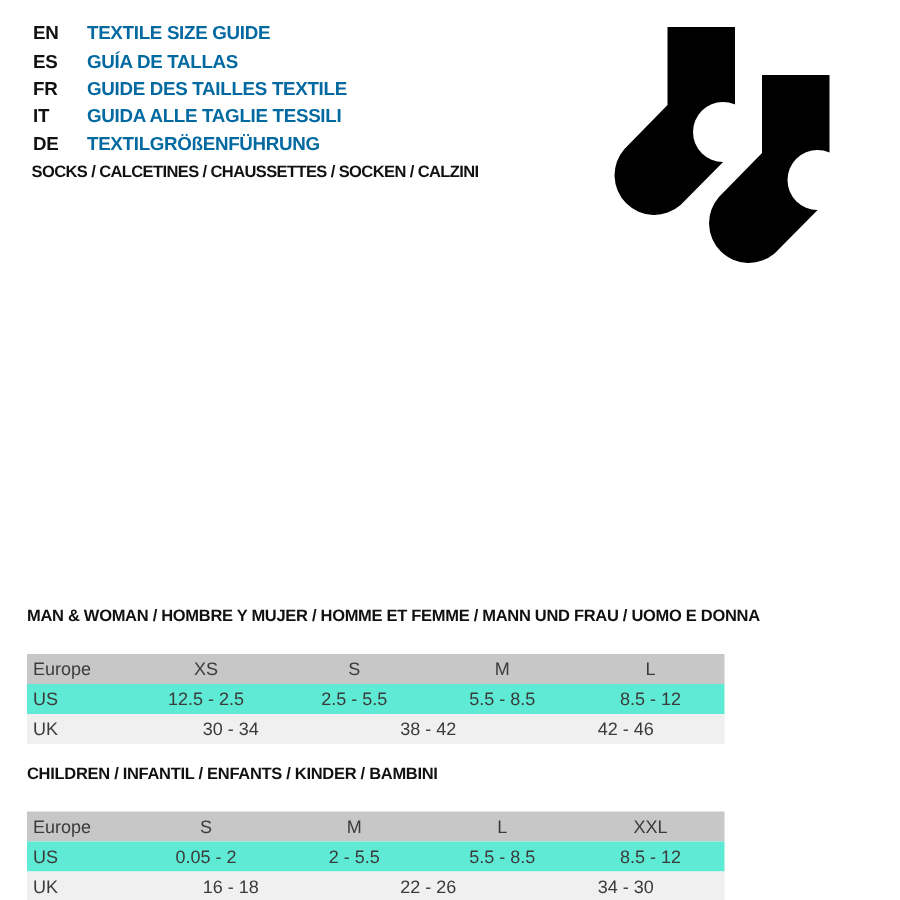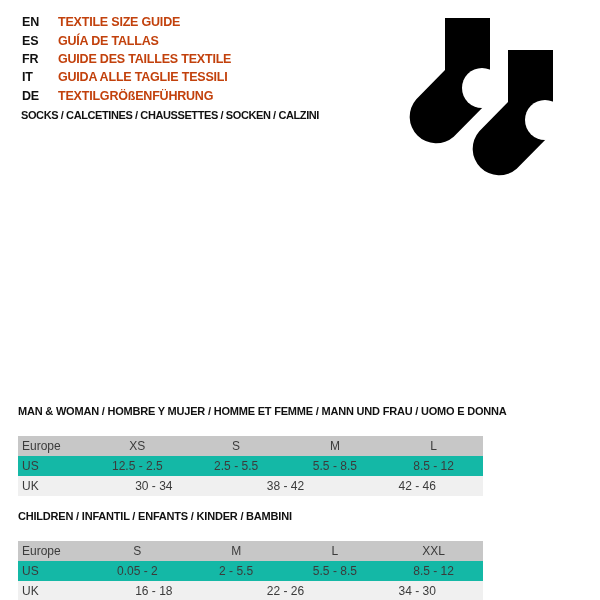--- a/index.html
+++ b/index.html
@@ -7,37 +7,37 @@
     width:600px;height:600px;background:#ffffff;
     font-family:"Liberation Sans",sans-serif;
     position:relative;overflow:hidden;color:#111;
   }
   .abs{position:absolute;}
 
   
   .lang-block{left:22px;top:13px;}
   .lang-row{display:flex;height:18.4px;align-items:center;}
   .lang-code{width:36px;font-weight:bold;font-size:12.5px;letter-spacing:-0.2px;color:#111;}
-  .lang-label{font-weight:bold;font-size:12.5px;letter-spacing:-0.2px;color:#c2410c;white-space:nowrap;}
+  .lang-label{font-weight:bold;font-size:12.5px;letter-spacing:-0.2px;color:#0369a1;white-space:nowrap;}
 
   
   .category{left:21px;top:109px;font-weight:bold;font-size:11px;letter-spacing:-0.4px;color:#111;white-space:nowrap;}
 
   
   .socks-svg{left:400px;top:5px;}
 
   
   .table-section{left:18px;width:465px;}
   #table-section-1{top:405px;}
   #table-section-2{top:510px;}
   .table-title{font-weight:bold;font-size:11px;letter-spacing:-0.2px;color:#111;height:15px;white-space:nowrap;}
   .size-table{margin-top:16px;width:465px;}
   .t-row{display:flex;height:20px;line-height:20px;font-size:12px;color:#3b3b3b;}
   .t-head{background:#c7c7c7;}
-  .t-white{background:#14b8a6;justify-content:space-between;}
+  .t-white{background:#5eead4;justify-content:space-between;}
   .t-alt{background:#f0f0f0;}
   .t-label{width:70px;padding-left:4px;text-align:left;box-sizing:border-box;}
   .t-cell{flex:1;text-align:center;}
 </style>
 </head>
 <body>
 
 <div class="abs lang-block">
   <div class="lang-row">
     <span class="lang-code">EN</span>

